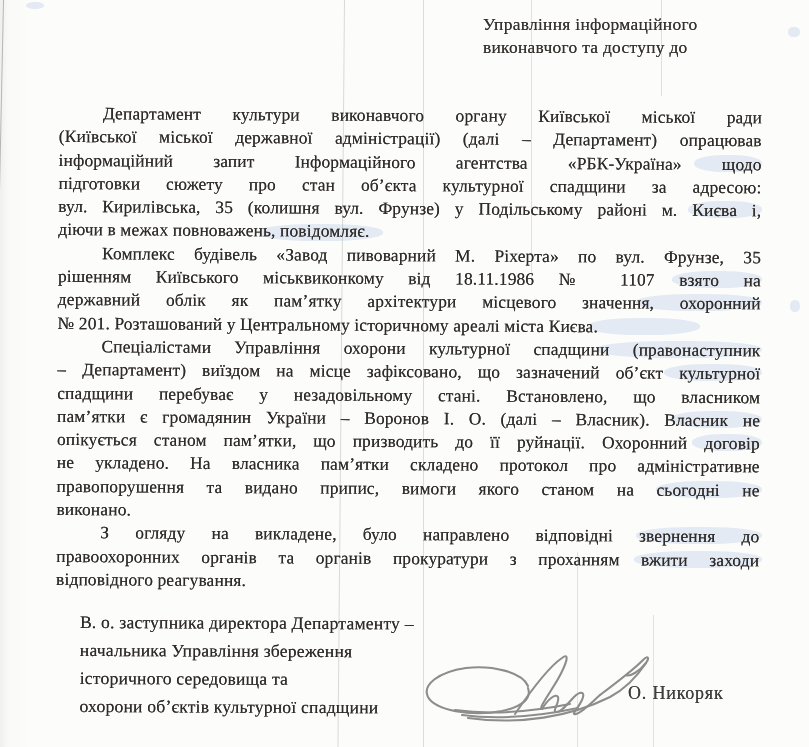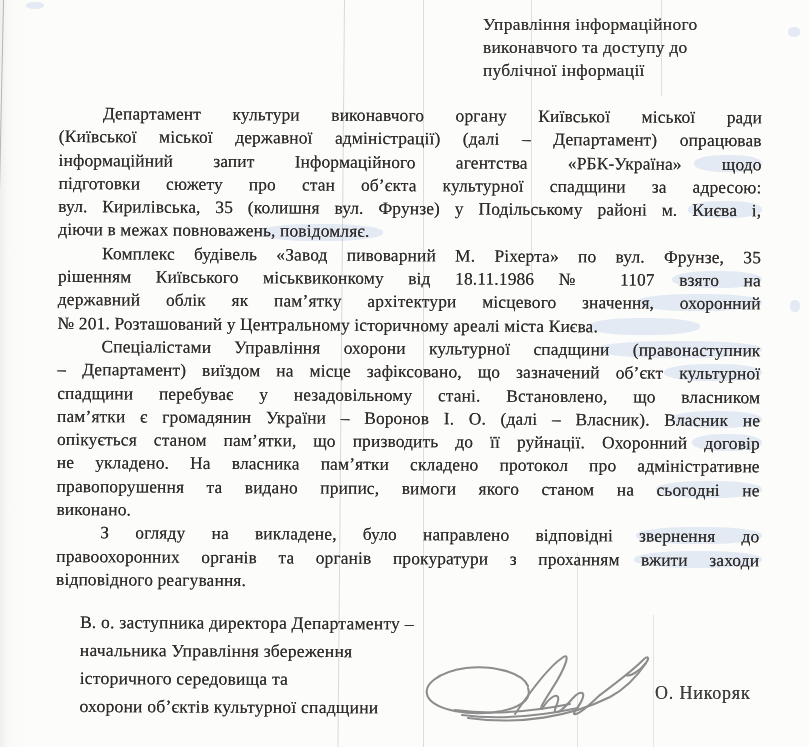--- a/index.html
+++ b/index.html
@@ -34,21 +34,21 @@
   .ln{text-align:justify;}
   .j{text-align-last:justify;}
   .first{text-indent:44px;}
   
   .sigblock{
     position:absolute;left:80px;top:608px;width:420px;
     font-size:17.6px;line-height:28px;letter-spacing:0.2px;
     transform:rotate(0.25deg);transform-origin:0 0;
   }
   .signame{
-    position:absolute;left:655px;top:683px;
+    position:absolute;left:628px;top:683px;
     font-size:18px;letter-spacing:0.8px;color:var(--namecol);
   }
   .sigsvg{position:absolute;left:420px;top:648px;width:240px;height:82px;}
   .sigsvg path{fill:none;stroke:var(--siggray);stroke-width:2.1;stroke-linecap:round;}
   
   .scanline{position:absolute;width:1px;background:var(--scanline);pointer-events:none;}
   .artifact{position:absolute;background:var(--artifact);border-radius:45%;pointer-events:none;}
 </style>
 </head>
 <body>
@@ -76,21 +76,20 @@
   <div class="artifact" style="left:670px;top:411px;width:92px;height:17px;"></div>
   <div class="artifact" style="left:692px;top:434px;width:70px;height:17px;"></div>
   <div class="artifact" style="left:656px;top:481px;width:106px;height:17px;"></div>
   <div class="artifact" style="left:636px;top:527px;width:126px;height:17px;"></div>
   <div class="artifact" style="left:634px;top:551px;width:128px;height:17px;"></div>
   <div class="artifact" style="left:790px;top:300px;width:10px;height:12px;"></div>
 
   <div class="recipient">
     <div>Управління інформаційного</div>
     <div>виконавчого та доступу до</div>
-    <div>публічної інформації</div>
   </div>
 
   <div class="bodytext">
     <div>
       <div class="ln j first">Департамент культури виконавчого органу Київської міської ради</div>
       <div class="ln j">(Київської міської державної адміністрації) (далі – Департамент) опрацював</div>
       <div class="ln j">інформаційний запит Інформаційного агентства «РБК-Україна» щодо</div>
       <div class="ln j">підготовки сюжету про стан об’єкта культурної спадщини за адресою:</div>
       <div class="ln j">вул. Кирилівська, 35 (колишня вул. Фрунзе) у Подільському районі м. Києва і,</div>
       <div class="ln">діючи в межах повноважень, повідомляє.</div>

